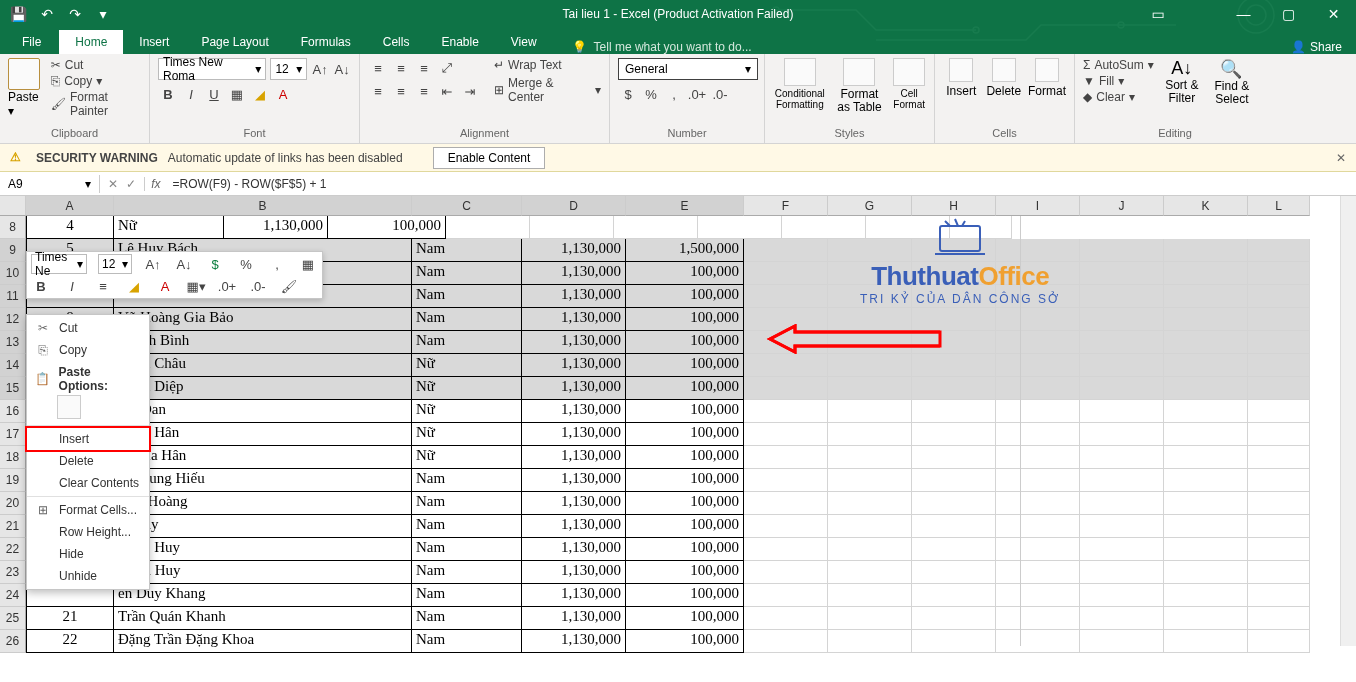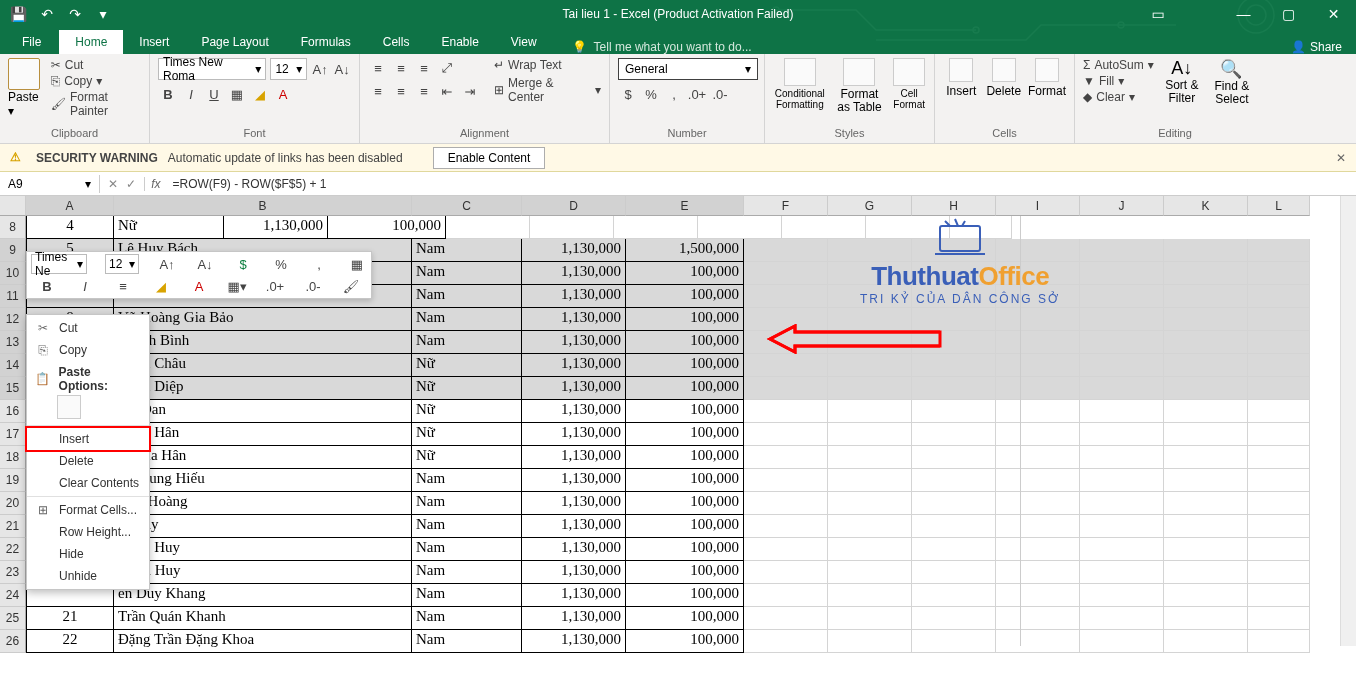--- a/index.html
+++ b/index.html
@@ -60,21 +60,21 @@
 .row-h.sel { background:#d2d2d2; }
 .cells { position:absolute; left:26px; top:20px; }
 .cell-row { display:flex; height:23px; }
 .cell { border-right:1px solid #d4d4d4; border-bottom:1px solid #d4d4d4; padding:1px 4px; font-family:"Times New Roman",serif; font-size:15px; color:#000; overflow:hidden; white-space:nowrap; }
 .bordered .cell.b { border-right:1px solid #000; border-bottom:1px solid #000; }
 .bordered .cell.bl { border-left:1px solid #000; }
 .cell.num { text-align:right; }
 .cell.ctr { text-align:center; }
 .sel-row .cell { background:#d9d9d9; }
 .mini-toolbar { position:absolute; background:#fff; border:1px solid #c6c6c6; box-shadow:0 2px 6px rgba(0,0,0,0.2); padding:2px 4px; display:flex; flex-direction:column; gap:2px; z-index:50; }
-.mt-row { display:flex; gap:18px; align-items:center;justify-content:center; }
+.mt-row { display:flex; gap:11px; align-items:center; }
 .mt-combo { border:1px solid #bbb; height:20px; padding:0 3px; display:flex; align-items:center; justify-content:space-between; font-size:11px; }
 .context-menu { position:absolute; background:#fff; border:1px solid #c6c6c6; box-shadow:0 3px 8px rgba(0,0,0,0.25); width:124px; padding:2px 0; z-index:50; }
 .cm-item { display:flex; align-items:center; gap:8px; padding:4px 8px; font-size:12px; color:#333; }
 .cm-icon { width:16px; text-align:center; color:#666; }
 .cm-paste-opt { display:flex; gap:4px; padding:2px 8px 4px 30px; }
 .cm-paste-opt .pi { width:24px; height:24px; border:1px solid #ccc; background:#fafafa; }
 .cm-sep { height:1px; background:#e0e0e0; margin:2px 0; }
 .insert-hl { border:2px solid #ff0000; margin:-2px; }
 .scroll-right { position:absolute; right:0; top:0; width:16px; height:100%; background:#f0f0f0; border-left:1px solid #ddd; }
 .logo-overlay { position:absolute; display:flex; flex-direction:column; align-items:center; z-index:5; }

